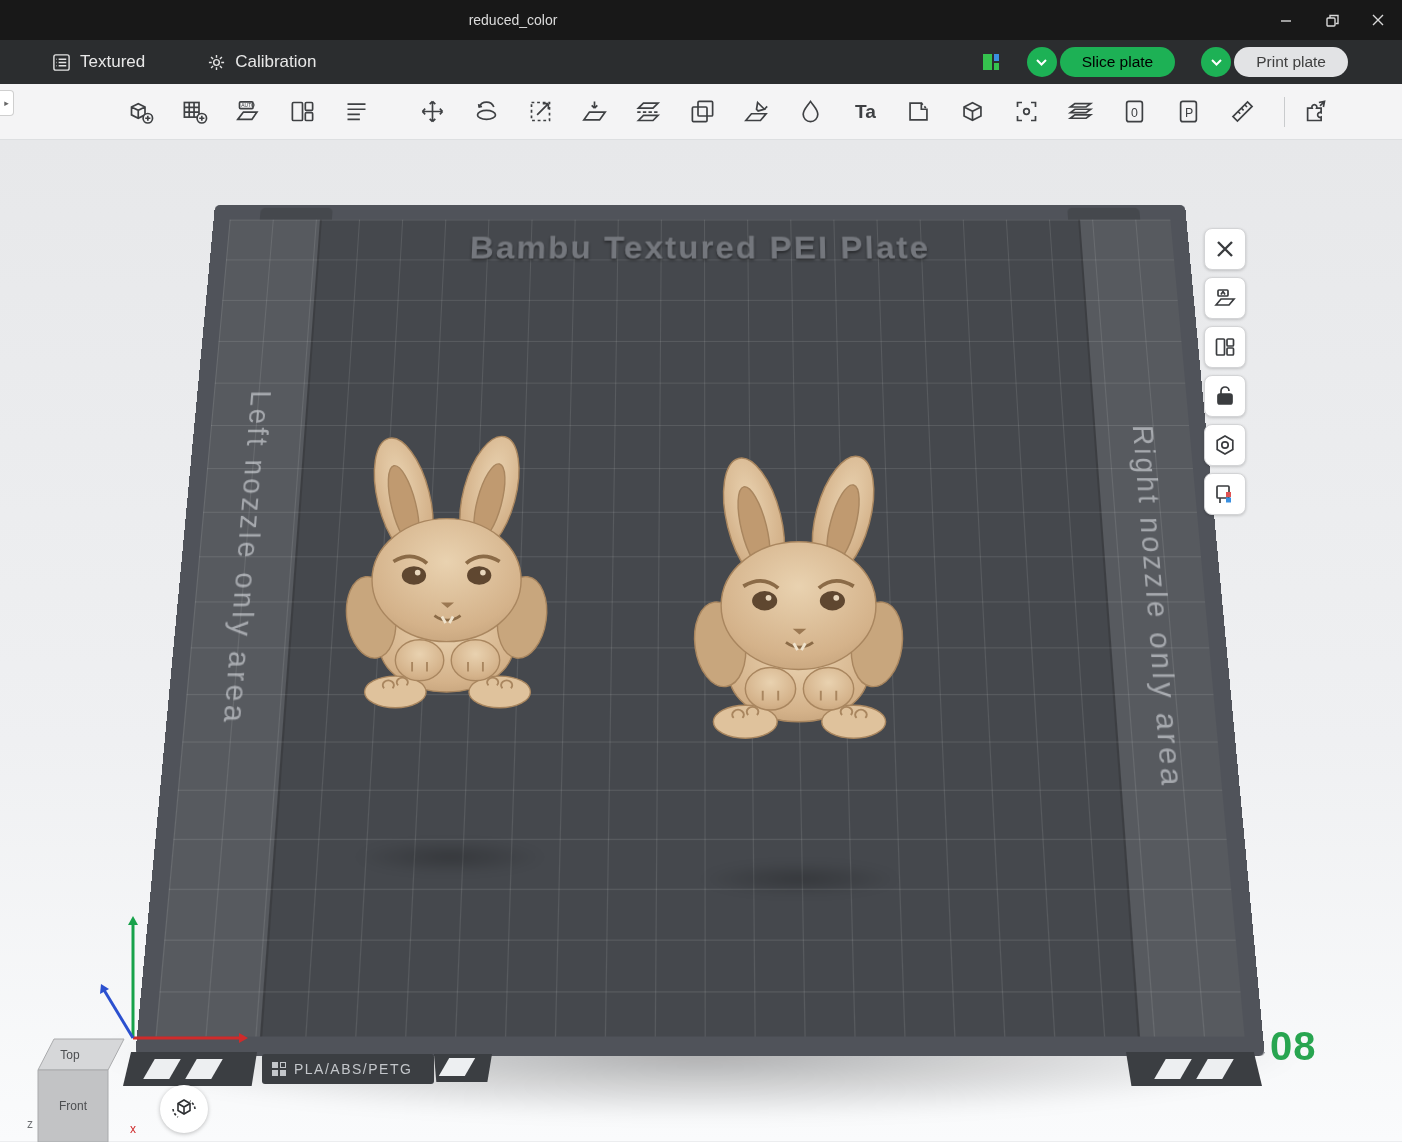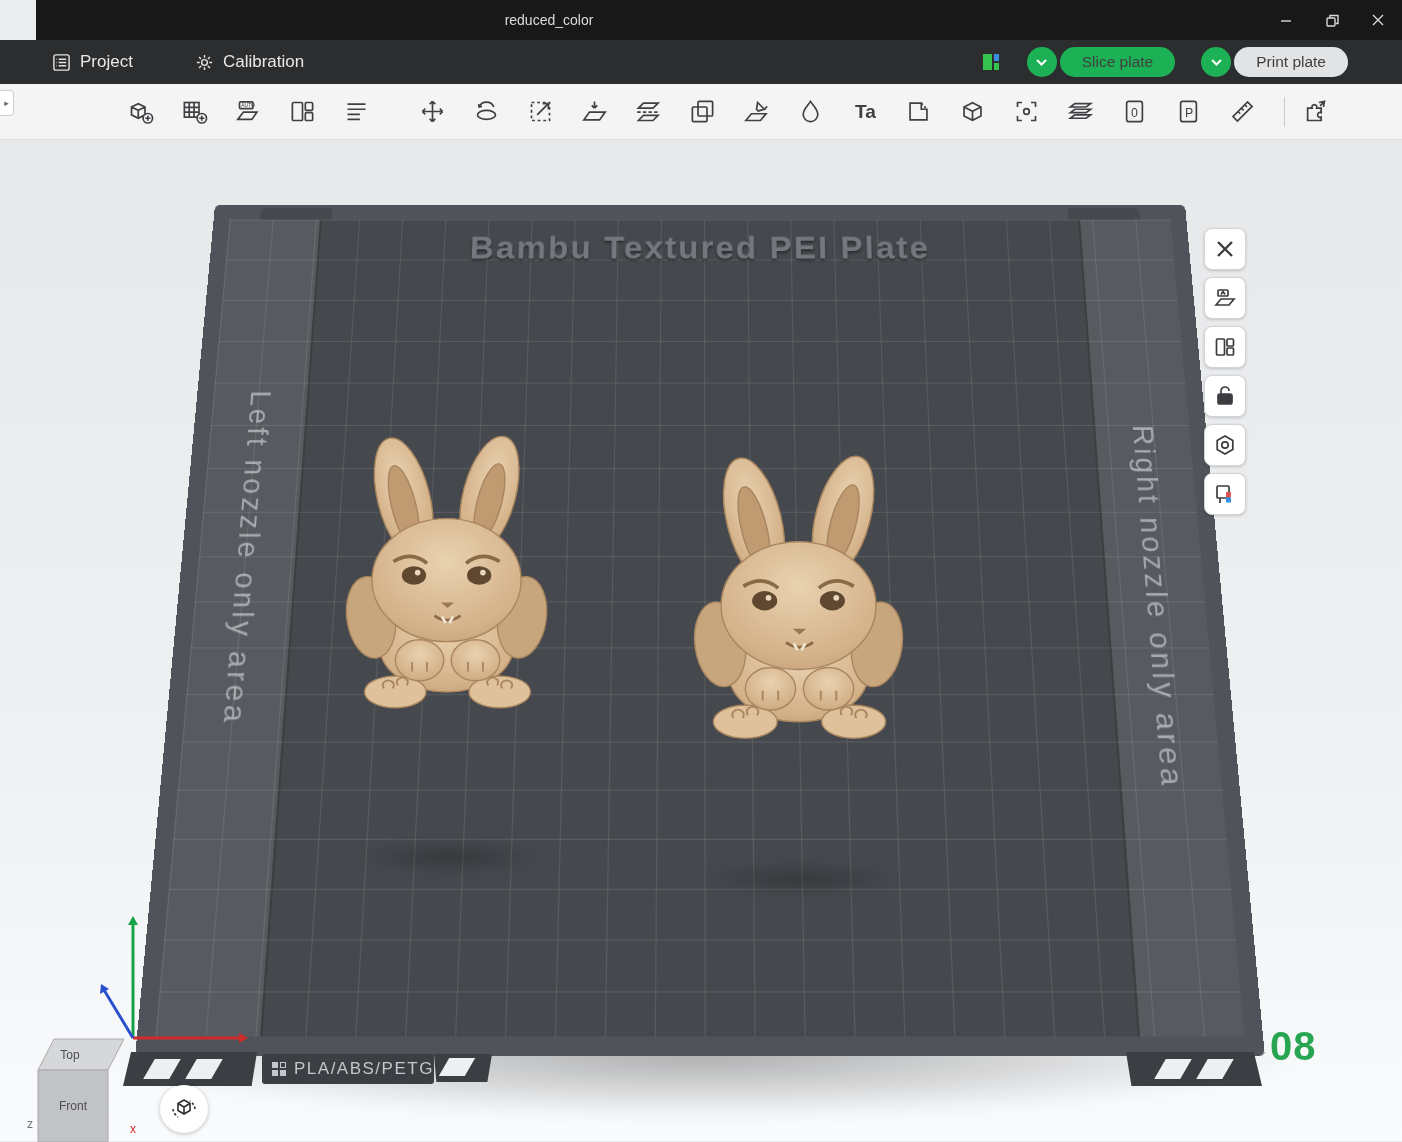--- a/index.html
+++ b/index.html
@@ -1,39 +1,39 @@
 <!DOCTYPE html>
 <html><head>
 <meta charset="utf-8">
 <style>
   * { box-sizing: border-box; margin: 0; padding: 0; }
   html,body { width:1402px; height:1142px; overflow:hidden;
     font-family:"Liberation Sans", sans-serif; background:#ecedef; }
 
   
-  .titlebar { position:relative; height:40px; background:#181818;margin-left:36px; }
+  .titlebar { position:relative; height:40px; background:#181818; }
   .titlebar .title { position:absolute; left:513px; top:50%; transform:translate(-50%,-50%);
     color:#dcdcdc; font-size:14px; }
   .win-controls { position:absolute; right:8px; top:0; height:40px; display:flex; align-items:center; gap:14px; }
   .win-btn { width:32px; height:28px; display:flex; align-items:center; justify-content:center; cursor:pointer; }
   .win-btn svg { stroke:#d8d8d8; stroke-width:1.4; fill:none; }
 
   
   .menubar { position:relative; height:44px; background:#2b2d2f; display:flex; align-items:center;
     color:#e8e8e8; padding-left:52px; }
   .menu-item { display:flex; align-items:center; gap:9px; font-size:17px; margin-right:62px; cursor:pointer; }
   .menu-item svg { stroke:#e3e3e3; fill:none; stroke-width:1.5; }
   .menubar-right { position:absolute; right:54px; display:flex; align-items:center; gap:26px; }
   .split-btn { display:flex; align-items:center; gap:3px; }
   .chev-circle { width:30px; height:30px; border-radius:50%; background:#1db155; display:flex;
     align-items:center; justify-content:center; cursor:pointer; }
   .chev-circle svg { stroke:#fff; stroke-width:2; fill:none; }
   .pill { height:30px; border-radius:15px; display:flex; align-items:center; padding:0 22px;
     font-size:15.5px; cursor:pointer; }
-  .pill.green { background:#1db155; color:#404040; }
+  .pill.green { background:#1db155; color:#000000; }
   .pill.gray { background:#e2e3e5; color:#404040; }
 
   
   .toolbar { height:56px; background:#f4f4f5; border-bottom:1px solid #dddfe1; display:flex;
     align-items:center; padding-left:120px; }
   .tool-group { display:flex; align-items:center; gap:14px;justify-content:center; }
   .tool-group.second { margin-left:36px; }
   .tool-btn { width:40px; height:42px; display:flex; align-items:center; justify-content:center;
     border-radius:5px; cursor:pointer; }
   .tool-btn svg { width:27px; height:27px; stroke:#3e4043; stroke-width:1.5; fill:none; }
@@ -83,21 +83,21 @@
     text-shadow:0 2px 3px rgba(0,0,0,0.45), 0 -1px 0 rgba(255,255,255,0.12); }
 
   
   .lip-tab { position:absolute; height:34px; background:#3b3e42; }
   .lip-tab.l { left:123px; top:912px; width:134px; clip-path:polygon(6% 0,100% 0,96% 100%,0 100%); }
   .lip-tab.m { left:434px; top:914px; width:58px; height:28px; clip-path:polygon(0 0,100% 0,92% 100%,4% 100%); }
   .lip-tab.r { left:1126px; top:912px; width:136px; clip-path:polygon(0 0,94% 0,100% 100%,4% 100%); }
   .lip-cut { position:absolute; width:26px; height:20px; top:7px; background:#edeff1; transform:skewX(-30deg); }
   .material-box { position:absolute; left:262px; top:914px; width:172px; height:30px; background:#3b3e42;
     border-radius:3px; display:flex; align-items:center; gap:8px; padding:0 10px; }
-  .material-text { color:#c3c6ca; font-size:17px; letter-spacing:1.5px; }
+  .material-text { color:#c3c6ca; font-size:14px; letter-spacing:1.5px; }
   .bambu-sq { display:grid; grid-template-columns:6px 6px; grid-template-rows:6px 6px; gap:2px; }
   .bambu-sq span { background:#c3c6ca; }
   .bambu-sq span:nth-child(2) { background:transparent; border:1px solid #c3c6ca; }
 
   .plate-number { position:absolute; left:1270px; top:884px; font-size:40px; font-weight:bold;
     color:#28a550; letter-spacing:1px; }
 
   
   .model { position:absolute; cursor:pointer; }
   .model-shadow { position:absolute; background:radial-gradient(ellipse, rgba(0,0,0,0.22), rgba(0,0,0,0) 70%);
@@ -188,21 +188,21 @@
     </div>
   </div>
 </div>
 
 <div class="menubar">
   <div class="menu-item">
     <svg width="19" height="19" viewBox="0 0 20 20">
       <rect x="2" y="2" width="16" height="16" rx="2"></rect>
         <path d="M7 6.5h8M7 10h8M7 13.5h8M4.5 6.5h.5M4.5 10h.5M4.5 13.5h.5"></path>
     </svg>
-    <span>Project</span>
+    <span>Textured</span>
   </div>
   <div class="menu-item">
     <svg width="19" height="19" viewBox="0 0 20 20">
       <circle cx="10" cy="10" r="3"></circle>
       <path d="M10 2v3M10 15v3M2 10h3M15 10h3M4.3 4.3l2.1 2.1M13.6 13.6l2.1 2.1M15.7 4.3l-2.1 2.1M6.4 13.6l-2.1 2.1"></path>
     </svg>
     <span>Calibration</span>
   </div>
 
   <div class="menubar-right">

